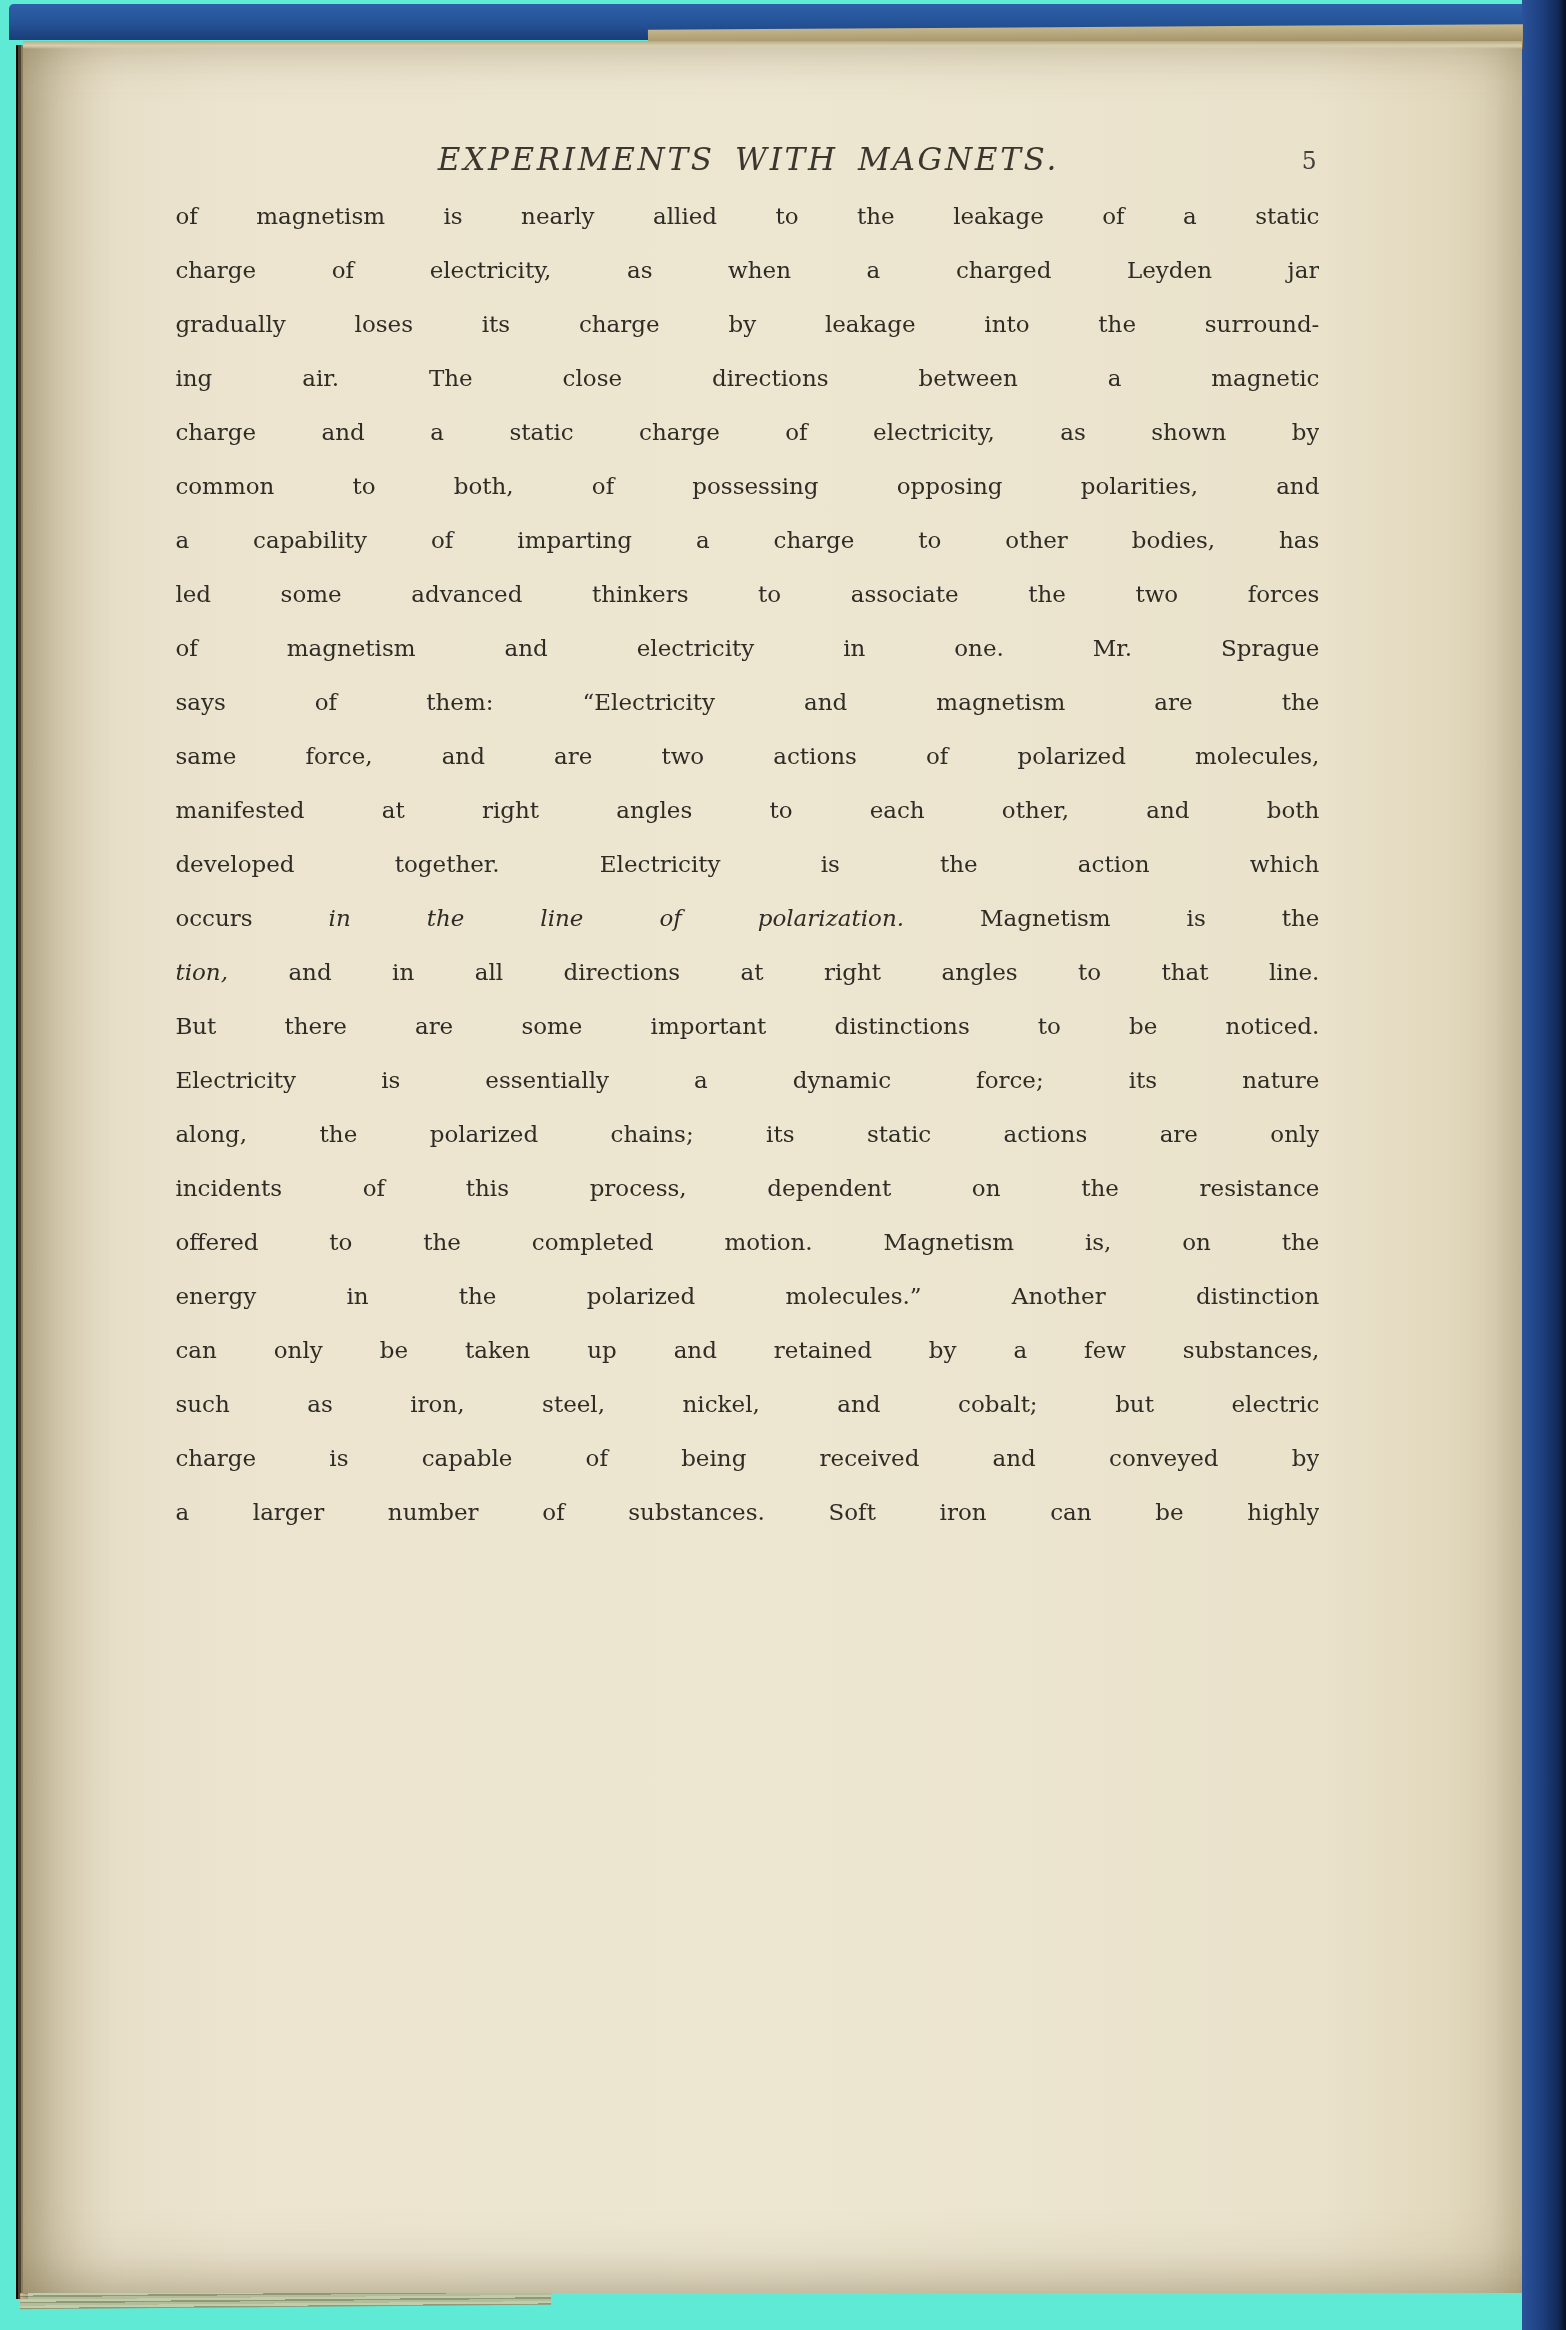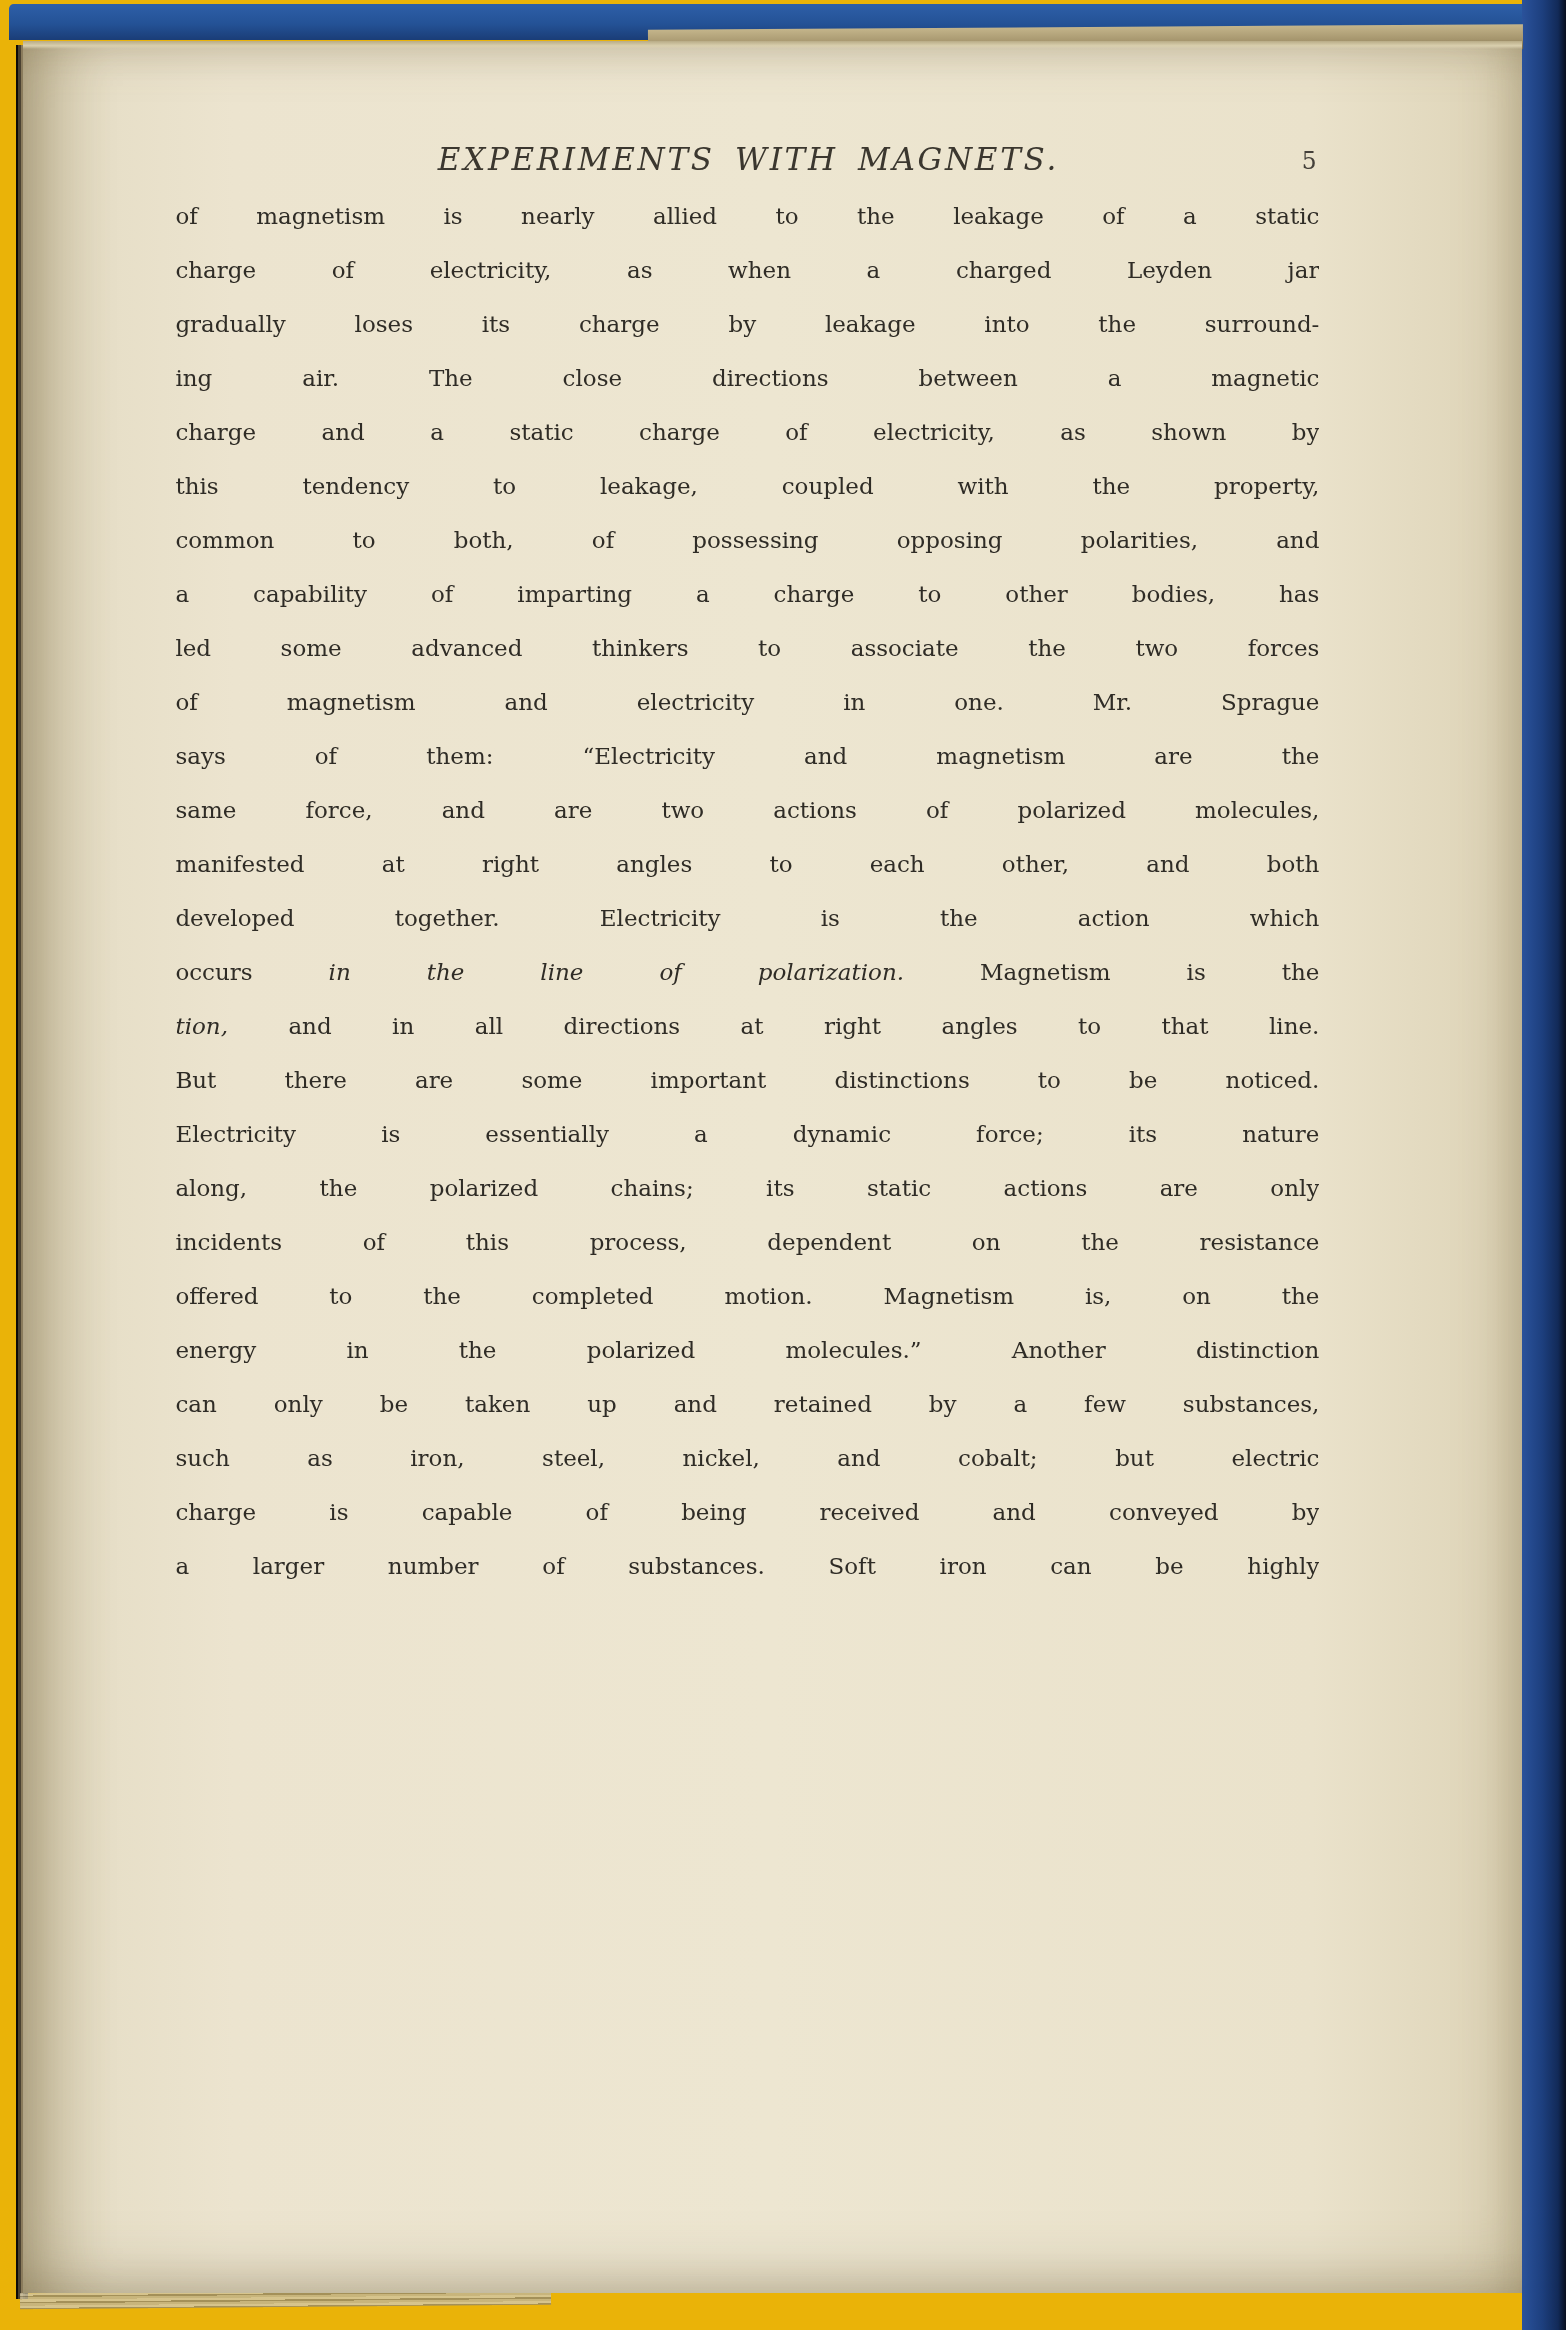--- a/index.html
+++ b/index.html
@@ -1,19 +1,19 @@
 <!DOCTYPE html>
 <html style="font-size:12.5px"><head>
 <meta charset="utf-8">
 <style>
   html,body{margin:0;padding:0;background:#000;}
   .scan{
     position:relative;
     width:1567px;height:2330px;
-    background:#eab308;
+    background:#5eead4;
     overflow:hidden;
     font-family:"DejaVu Serif","Liberation Serif",serif;
   }
   
   .cover-top{
     position:absolute;left:9.4px;top:3.9px;right:4.7px;height:36px;
     background:linear-gradient(180deg,#2e5fa8 0%,#245296 55%,#1a3d77 100%);
     border-radius:4.7px 6.2px 0 0;
   }
   .cover-right{
@@ -100,21 +100,20 @@
       <div class="running-title">EXPERIMENTS WITH MAGNETS.</div>
       <div class="page-number">5</div>
     </div>
 
     <div class="text-block">
         <div class="body-line"><span>of magnetism is nearly allied to the leakage of a static</span></div>
         <div class="body-line"><span>charge of electricity, as when a charged Leyden jar</span></div>
         <div class="body-line"><span>gradually loses its charge by leakage into the surround-</span></div>
         <div class="body-line"><span>ing air. The close directions between a magnetic</span></div>
         <div class="body-line"><span>charge and a static charge of electricity, as shown by</span></div>
-        <div class="body-line"><span>this tendency to leakage, coupled with the property,</span></div>
         <div class="body-line"><span>common to both, of possessing opposing polarities, and</span></div>
         <div class="body-line"><span>a capability of imparting a charge to other bodies, has</span></div>
         <div class="body-line"><span>led some advanced thinkers to associate the two forces</span></div>
         <div class="body-line"><span>of magnetism and electricity in one. Mr. Sprague</span></div>
         <div class="body-line"><span>says of them: “Electricity and magnetism are the</span></div>
         <div class="body-line"><span>same force, and are two actions of polarized molecules,</span></div>
         <div class="body-line"><span>manifested at right angles to each other, and both</span></div>
         <div class="body-line"><span>developed together. Electricity is the action which</span></div>
         <div class="body-line"><span>occurs </span><span class="em">in the line of polarization.</span><span> Magnetism is the</span></div>
         <div class="body-line"><span class="em">tion,</span><span> and in all directions at right angles to that line.</span></div>

